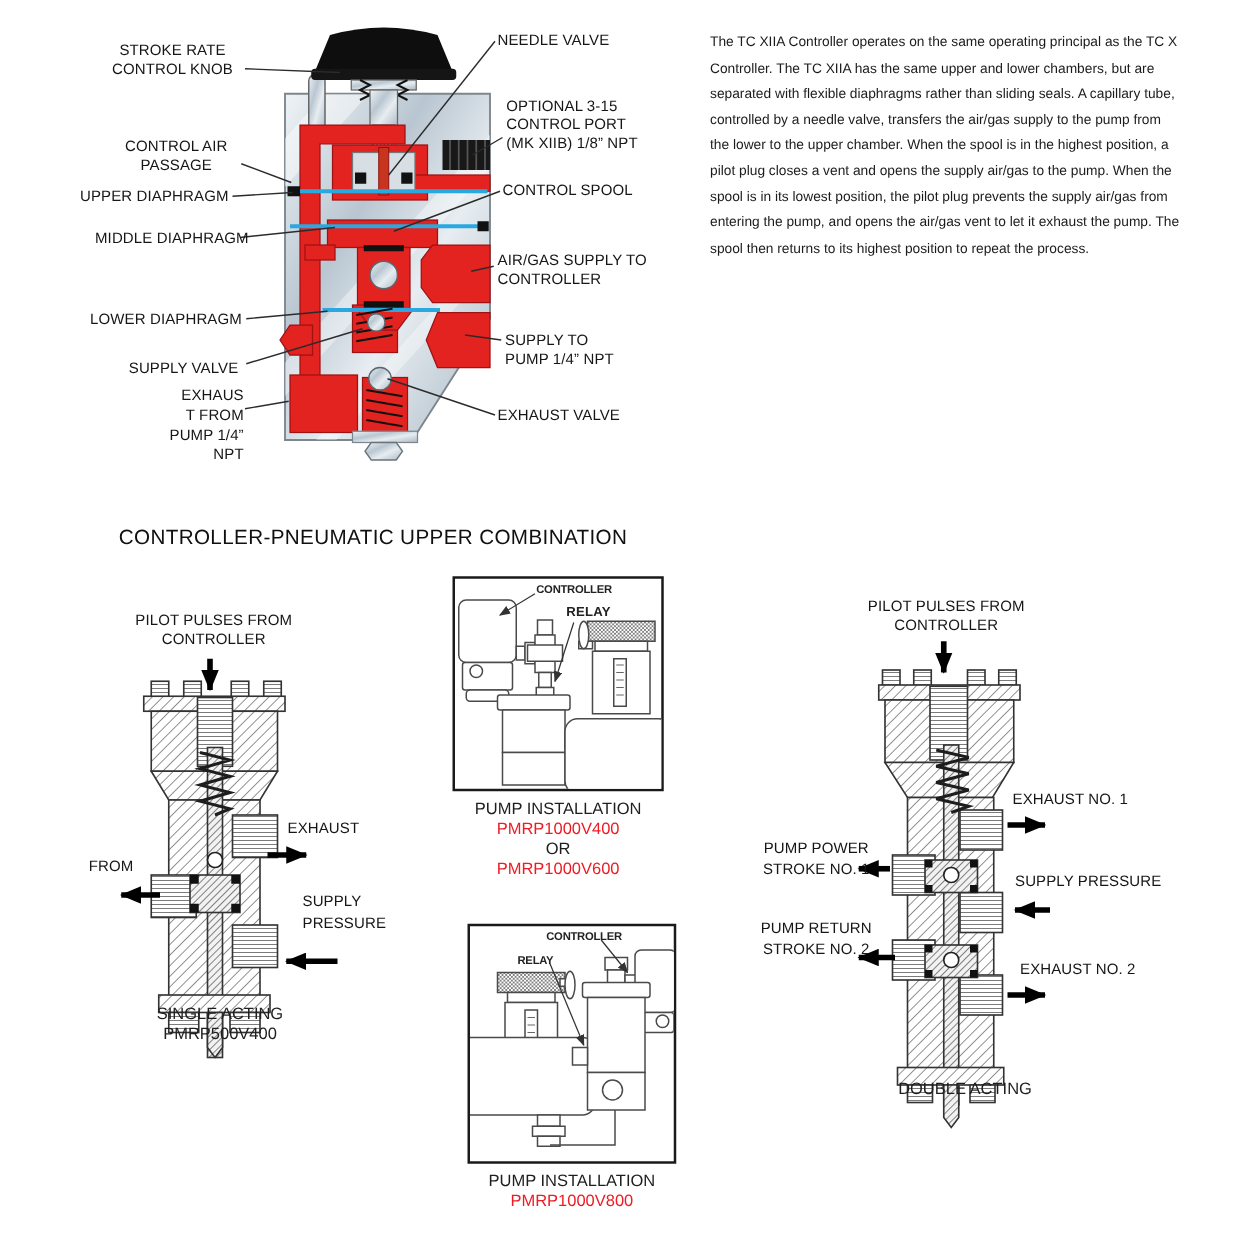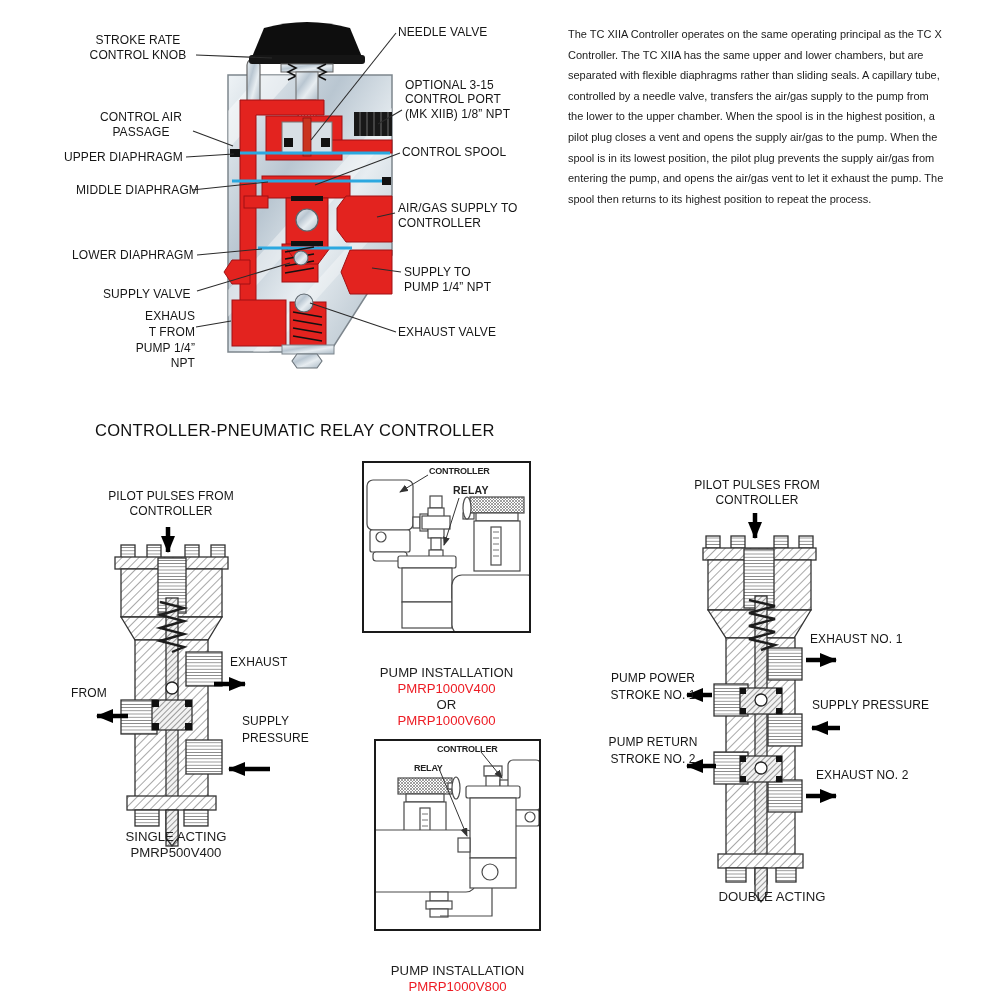--- a/index.html
+++ b/index.html
@@ -11,21 +11,21 @@
   .lbl.c{text-align:center;}
   .lbl.r{text-align:right;}
   .para{position:absolute;left:568px;top:24px;width:376px;font-size:11px;
         line-height:20.6px;color:#1b1b1b;}
   .heading{position:absolute;left:95px;top:421px;font-size:16.5px;font-weight:500;
            color:#101010;letter-spacing:.3px;white-space:nowrap;}
   .boxlbl{position:absolute;font-size:9px;font-weight:700;color:#222;
           letter-spacing:-.2px;white-space:nowrap;}
   .boxlbl.n{font-size:10.5px;letter-spacing:.2px;}
   .cap{position:absolute;font-size:13.2px;color:#1e1e1e;text-align:center;
-       white-space:pre-line;line-height:16px;margin-top:26px;}
+       white-space:pre-line;line-height:16px;}
   .red{color:#ed1c24;}
 </style>
 </head>
 <body>
 
 <div class="page">
 
 <svg class="art" width="1000" height="994" viewBox="0 0 1000 994">
   <defs>
     <linearGradient id="metal" x1="0" y1="0" x2="1" y2="1">
@@ -343,21 +343,21 @@
 PUMP 1/4” NPT</div>
 <div class="lbl" style="left:103px;top:287px;">SUPPLY VALVE</div>
 <div class="lbl r" style="left:105px;top:309px;width:90px;line-height:15.8px;">EXHAUS
 T FROM
 PUMP 1/4”
 NPT</div>
 <div class="lbl" style="left:398px;top:325px;">EXHAUST VALVE</div>
 
 <div class="para">The TC XIIA Controller operates on the same operating principal as the TC X Controller. The TC XIIA has the same upper and lower chambers, but are separated with flexible diaphragms rather than sliding seals. A capillary tube, controlled by a needle valve, transfers the air/gas supply to the pump from the lower to the upper chamber. When the spool is in the highest position, a pilot plug closes a vent and opens the supply air/gas to the pump. When the spool is in its lowest position, the pilot plug prevents the supply air/gas from entering the pump, and opens the air/gas vent to let it exhaust the pump. The spool then returns to its highest position to repeat the process.</div>
 
-<div class="heading">CONTROLLER-PNEUMATIC RELAY CONTROLLER</div>
+<div class="heading">CONTROLLER-PNEUMATIC UPPER COMBINATION</div>
 
 <div class="lbl c" style="left:105px;top:489px;width:132px;">PILOT PULSES FROM
 CONTROLLER</div>
 <div class="lbl" style="left:230px;top:655px;">EXHAUST</div>
 <div class="lbl" style="left:71px;top:686px;">FROM</div>
 <div class="lbl" style="left:242px;top:713px;line-height:16.6px;">SUPPLY
 PRESSURE</div>
 <div class="cap" style="left:108px;top:803px;width:136px;">SINGLE ACTING
 PMRP500V400</div>
 

